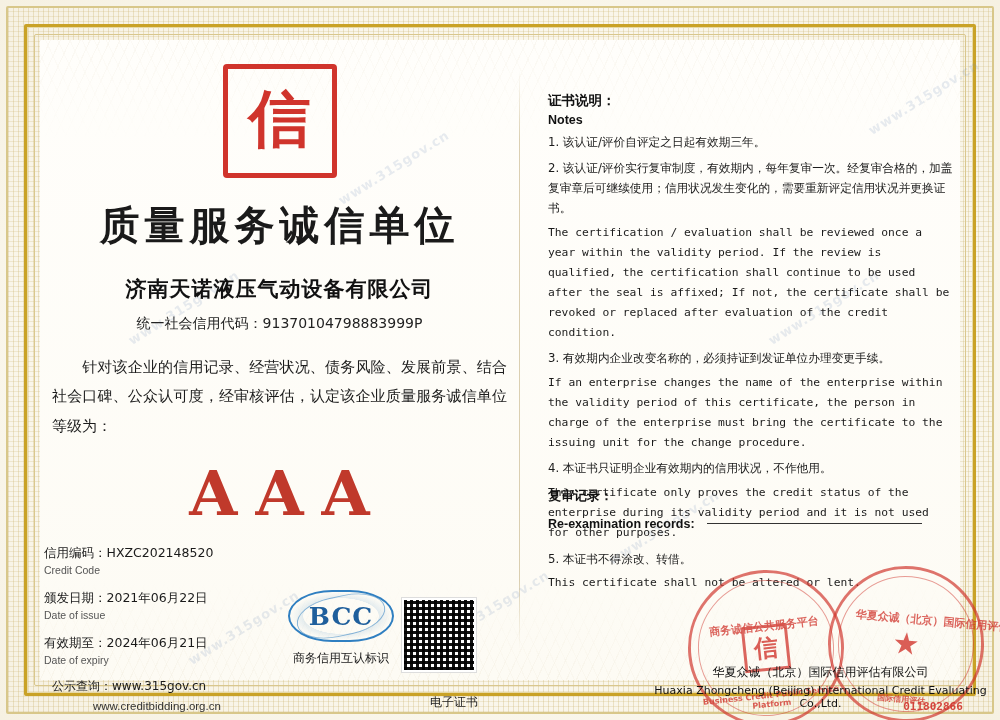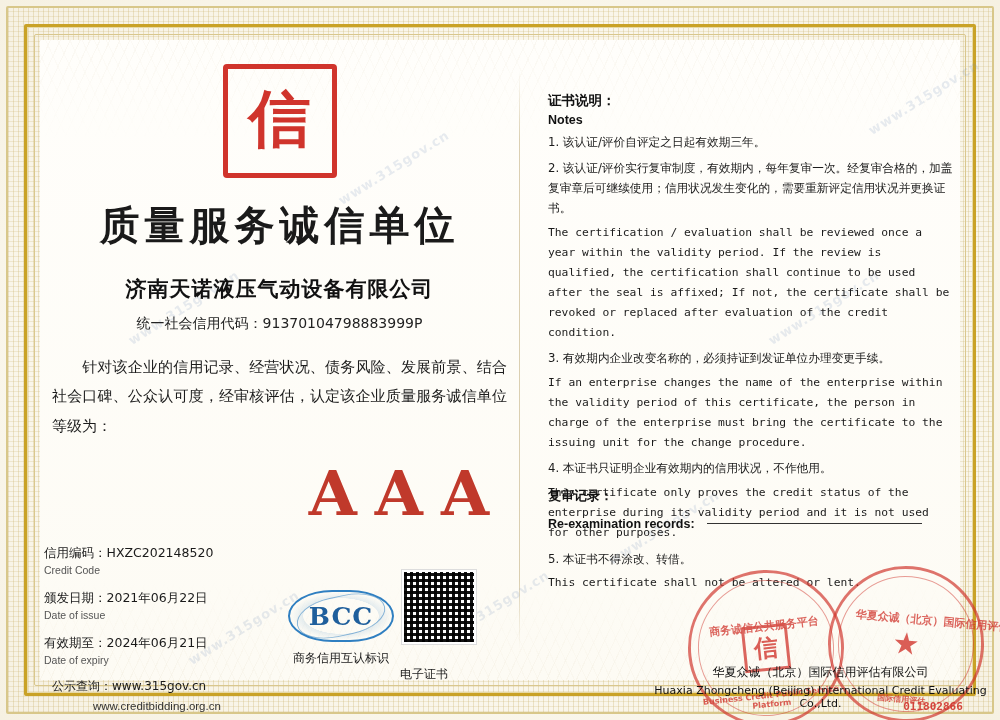--- a/index.html
+++ b/index.html
@@ -80,21 +80,21 @@
     margin-top:12px;text-align:center;color:#222;font-size:14px;
     font-family:"DejaVu Sans","Liberation Sans",sans-serif;
   }
   .para{
     margin-top:20px;color:#1c1c1c;font-size:15px;line-height:1.95;
     font-family:"DejaVu Sans","Liberation Sans",sans-serif;
     text-align:justify;
   }
   .para .indent{display:inline-block;width:30px;}
   .grade{
-    margin-top:16px;text-align:right;color:#c0392b;
+    margin-top:16px;text-align:center;color:#c0392b;
     font-family:"DejaVu Serif","Liberation Serif",serif;
     font-weight:bold;font-size:62px;letter-spacing:18px;
     text-indent:18px;
   }
 
   
   .fields{position:absolute;left:36px;top:545px;width:300px;font-size:12.5px;color:#222;margin-left:8px;}
   .field{margin-bottom:14px;}
   .field .cn{font-family:"DejaVu Sans","Liberation Sans",sans-serif;font-size:12.5px;color:#1a1a1a;}
   .field .en{font-size:10.5px;color:#555;margin-top:2px;}
@@ -116,21 +116,21 @@
     font-weight:bold;font-size:25px;letter-spacing:1px;
   }
   .bcc-mark:before{
     content:"";position:absolute;left:6px;top:4px;right:6px;bottom:4px;
     border:1px solid rgba(47,127,193,.55);border-radius:50%/60%;
     transform:rotate(-12deg);
   }
   .bcc-cap{margin-top:8px;font-size:12px;color:#1a1a1a;
            font-family:"DejaVu Sans","Liberation Sans",sans-serif;}
   
-  .qr-wrap{position:absolute;left:400px;top:570px;width:78px;text-align:left;}
+  .qr-wrap{position:absolute;left:400px;top:598px;width:78px;text-align:right;}
   .qr{
     width:70px;height:70px;margin:0 auto;background:#fff;
     background-image:
       repeating-linear-gradient(90deg,#111 0 3px, #fff 3px 6px),
       repeating-linear-gradient(0deg,#111 0 3px, #fff 3px 6px);
     background-blend-mode:multiply;
     border:2px solid #fff;outline:1px solid #ddd;
   }
   .qr-cap{margin-top:22px;font-size:12px;color:#1a1a1a;
           font-family:"DejaVu Sans","Liberation Sans",sans-serif;}

